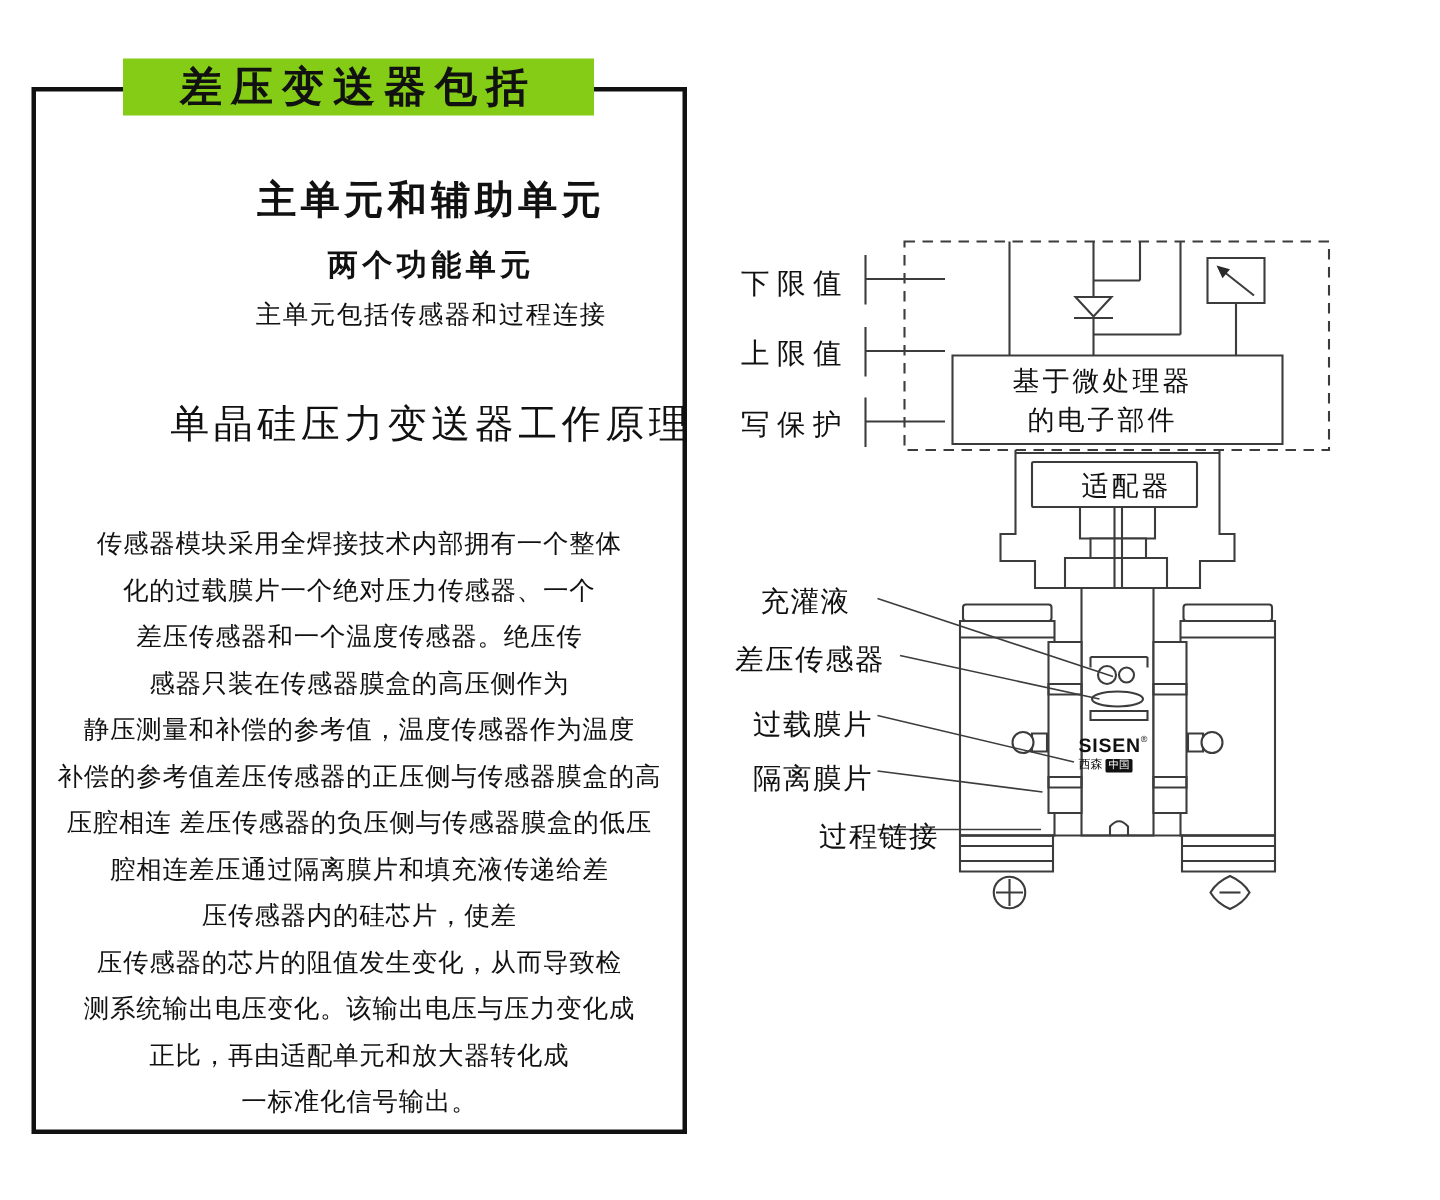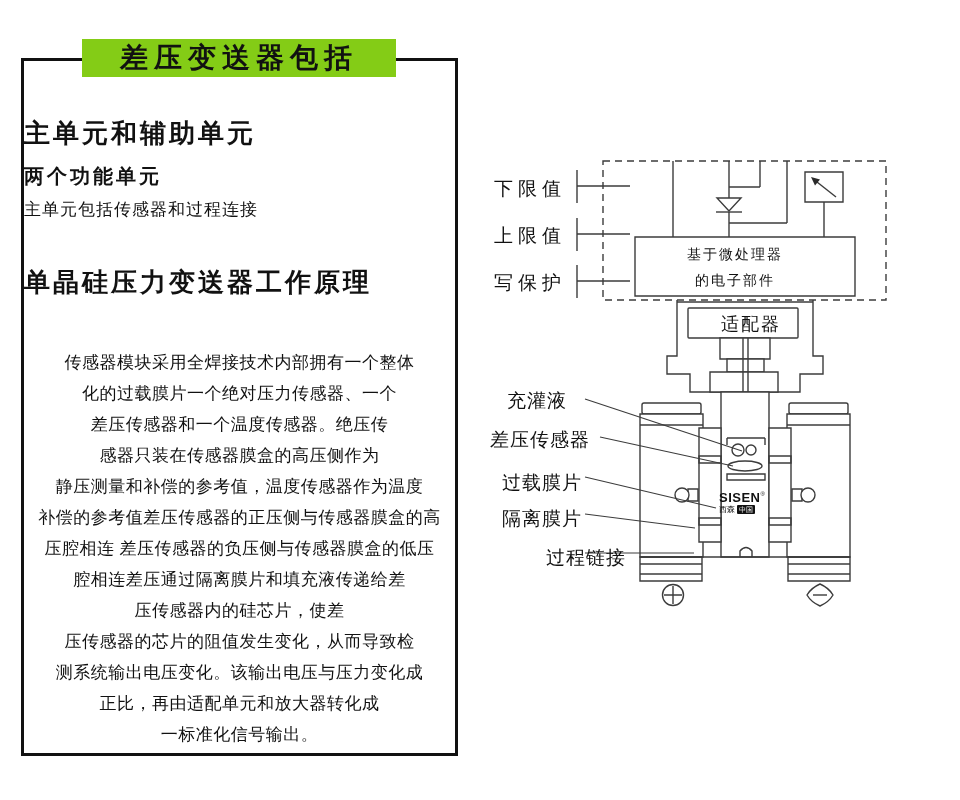--- a/index.html
+++ b/index.html
@@ -10,36 +10,36 @@
   
   .frame{
     position:absolute;left:21px;top:58px;width:437px;height:698px;
     border:3px solid #111;box-sizing:border-box;
   }
   .page-title{
     position:absolute;left:239px;top:58px;transform:translate(-50%,-50%);
     background:#84cc16;padding:0 38px;font-size:28px;font-weight:700;
     letter-spacing:6px;white-space:nowrap;
   }
-  .frame .ctr{position:absolute;left:0;width:100%;white-space:nowrap;}
+  .frame .ctr{position:absolute;left:0;width:100%;text-align:center;white-space:nowrap;padding-left:48px;}
   .h-units{top:55px;font-size:26px;font-weight:700;letter-spacing:3px;}
   .sh-units{top:102px;font-size:20px;font-weight:700;letter-spacing:3px;}
   .units-note{top:137px;font-size:17px;letter-spacing:1px;}
-  .h-principle{top:204px;font-size:26px;font-weight:700;letter-spacing:3px;}
+  .h-principle{top:204px;font-size:26px;font-weight:400;letter-spacing:3px;}
   .sh-principle{top:255px;font-size:18px;font-weight:500;letter-spacing:4px;}
   .para{
     position:absolute;left:0;top:286px;width:100%;text-align:center;
     font-size:17px;line-height:31px;white-space:pre-line;letter-spacing:.5px;
   }
   
   .dlabel{position:absolute;font-size:19px;white-space:nowrap;letter-spacing:1px;}
   .dlabel.wide{letter-spacing:5px;}
   .elec-text{
     position:absolute;left:635px;top:241px;width:200px;text-align:center;
-    font-size:14px;line-height:26px;letter-spacing:2px;
+    font-size:18px;line-height:26px;letter-spacing:2px;
   }
   .adapter-text{
     position:absolute;left:688px;top:312px;width:126px;text-align:center;
     font-size:18px;letter-spacing:2px;
   }
   .logo{position:absolute;left:719px;top:489px;width:52px;text-align:left;line-height:1;}
   .logo .brand{font-size:13px;font-weight:700;letter-spacing:.5px;}
   .logo .reg{font-size:6px;vertical-align:super;}
   .logo-sub{position:absolute;left:719px;top:505px;font-size:8px;line-height:10px;white-space:nowrap;}
   .logo-sub .badge{

